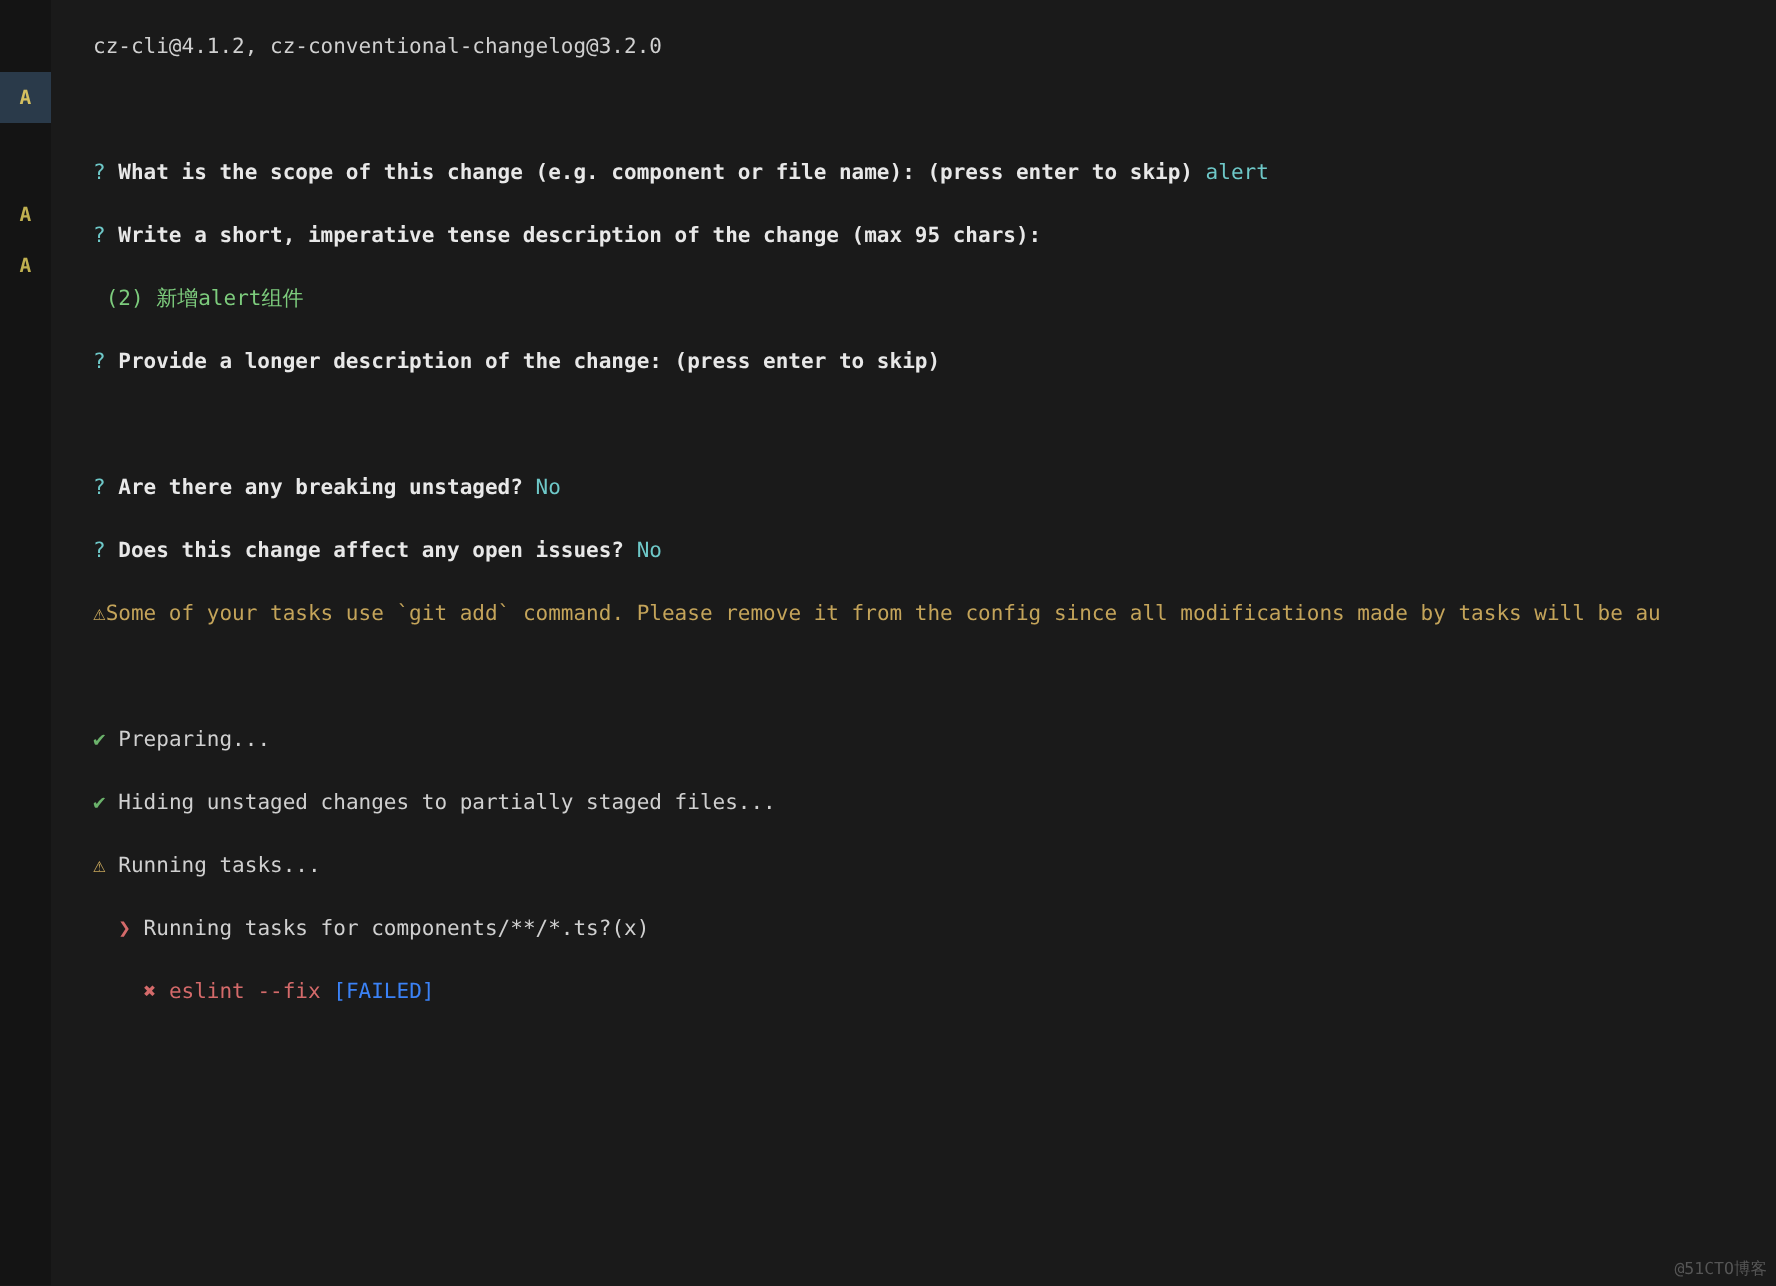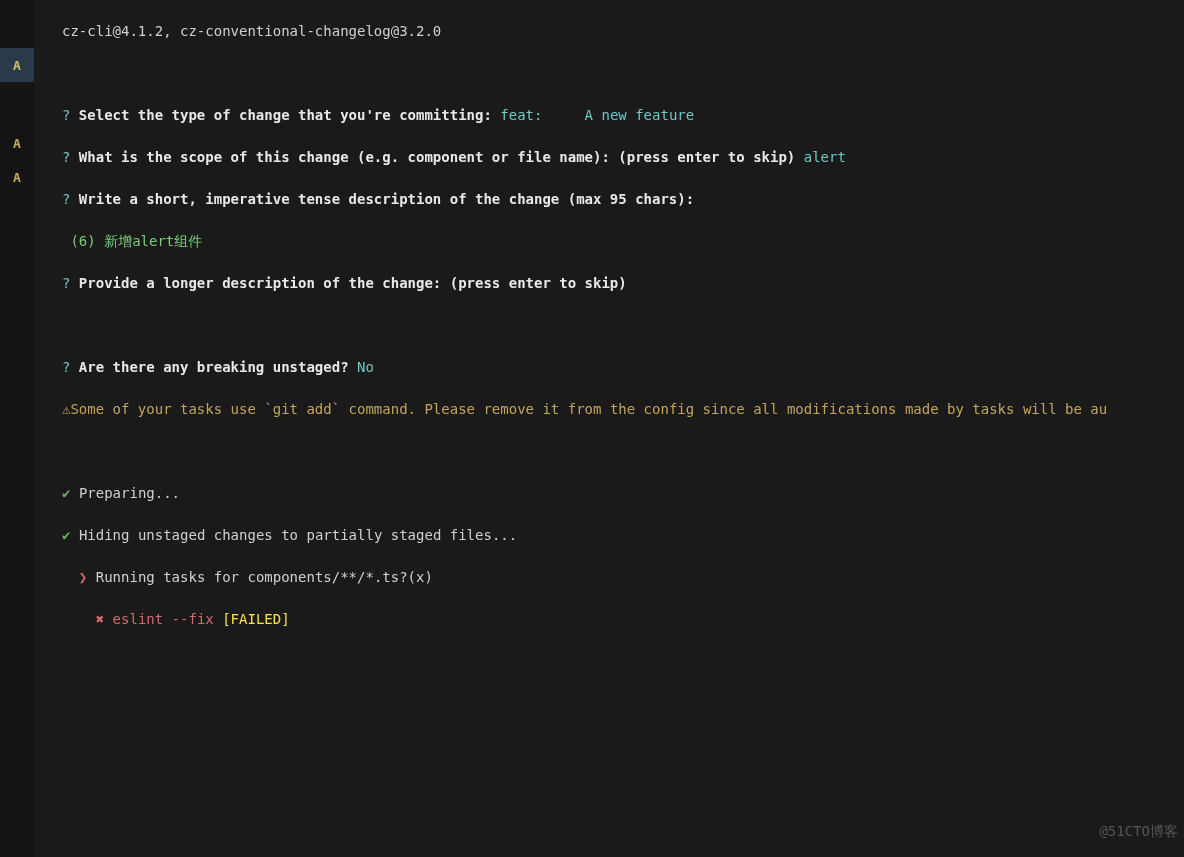--- a/index.html
+++ b/index.html
@@ -9,22 +9,22 @@
 .side .dot.sel{background:#2a3a4a;color:#d4c060}
 .side .sep{height:760px}
 .term{flex:1;padding:0 28px;line-height:21px;overflow:hidden;white-space:pre;font-weight:500}
 .term .ln{display:block}
 .bold{font-weight:bold;color:#e8e8e8}
 .cyan{color:#6ec8c8}
 .yellow{color:#c4a45a}
 .green{color:#6bb26b}
 .brgreen{color:#7dcc7d}
 .red{color:#d46a6a}
-.gray{color:#fde047}
-.watermark{position:fixed;right:6px;bottom:16px;color:#555;font-size:14px}
+.gray{color:#3b82f6}
+.watermark{position:fixed;right:6px;bottom:4px;color:#555;font-size:11px}
 </style>
 </head>
 <body>
 
 <div class="wrap">
   <div class="side">
     <div style="height:48px"></div>
     <div class="dot sel">
         <span>A</span>
       </div>
@@ -35,31 +35,32 @@
     <div class="dot">
         <span>A</span>
       </div>
     <div class="sep"></div>
 
   </div>
 
   <div class="term">
 <span class="ln"><span>cz-cli@4.1.2, cz-conventional-changelog@3.2.0</span></span>
 <span class="ln"> </span>
-<span class="ln"><span class="cyan">? </span><span class="bold">Select the type of change that you're committing:</span><span class="cyan"> feat:     A new feature</span></span>
 <span class="ln"><span class="cyan">? </span><span class="bold">What is the scope of this change (e.g. component or file name): (press enter to skip)</span><span class="cyan"> alert</span></span>
 <span class="ln"><span class="cyan">? </span><span class="bold">Write a short, imperative tense description of the change (max 95 chars):</span></span>
-<span class="ln"><span class="brgreen"> (6) 新增alert组件</span></span>
+<span class="ln"><span class="brgreen"> (2) 新增alert组件</span></span>
 <span class="ln"><span class="cyan">? </span><span class="bold">Provide a longer description of the change: (press enter to skip)</span></span>
 <span class="ln"> </span>
 <span class="ln"><span class="cyan">? </span><span class="bold">Are there any breaking unstaged?</span><span class="cyan"> No</span></span>
+<span class="ln"><span class="cyan">? </span><span class="bold">Does this change affect any open issues?</span><span class="cyan"> No</span></span>
 <span class="ln"><span class="yellow">⚠</span><span class="yellow">Some of your tasks use `git add` command. Please remove it from the config since all modifications made by tasks will be au</span></span>
 <span class="ln"> </span>
 <span class="ln"><span class="green">✔</span> <span>Preparing...</span></span>
 <span class="ln"><span class="green">✔</span> <span>Hiding unstaged changes to partially staged files...</span></span>
+<span class="ln"><span class="yellow">⚠</span> <span>Running tasks...</span></span>
 <span class="ln">  <span class="red">❯</span> <span>Running tasks for components/**/*.ts?(x)</span></span>
 <span class="ln">    <span class="red">✖</span> <span class="red">eslint --fix</span><span class="gray"> [FAILED]</span></span>
 
 
 
 
 
 
 
 

